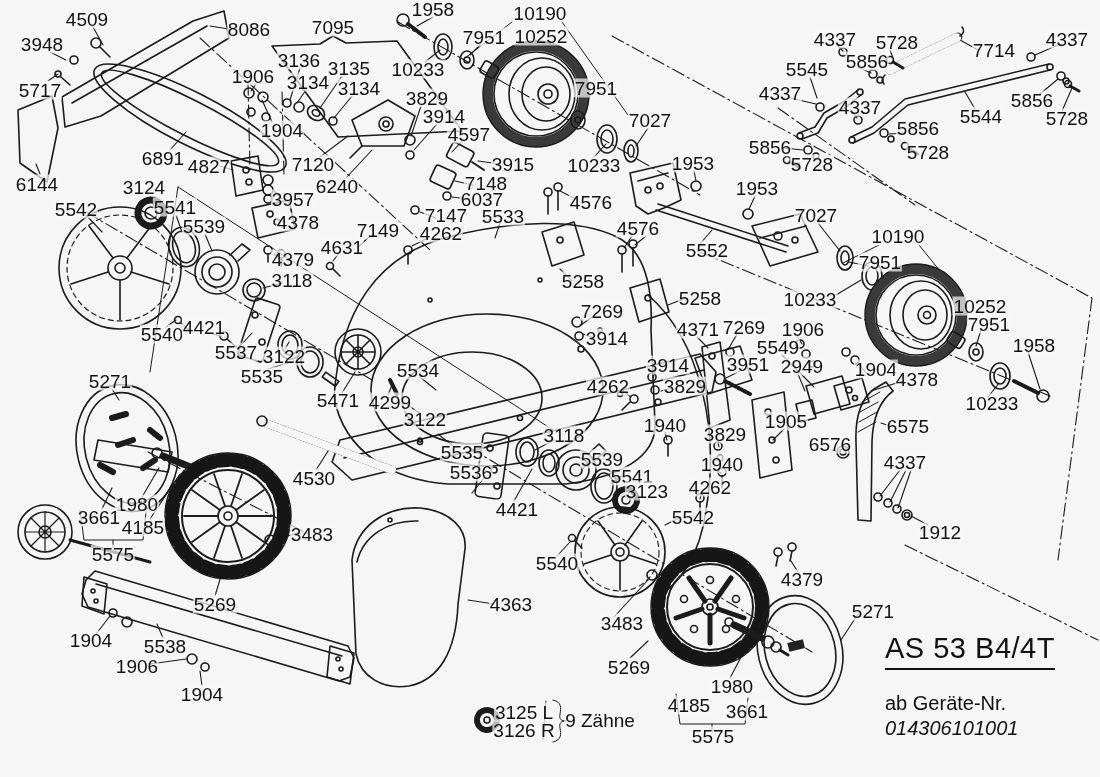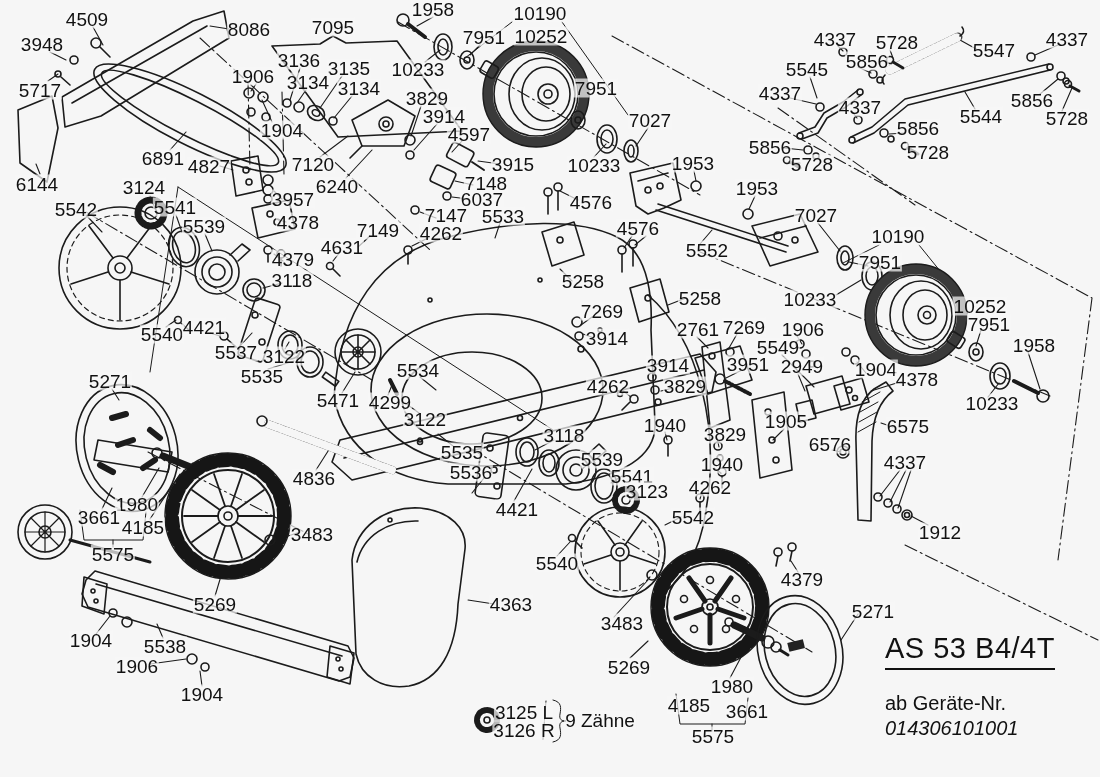--- a/index.html
+++ b/index.html
@@ -529,21 +529,21 @@
       <div class="part-label" style="left: 638px; top: 228px;">4576</div>
       <div class="part-label" style="left: 707px; top: 250px;">5552</div>
       <div class="part-label" style="left: 583px; top: 281px;">5258</div>
       <div class="part-label" style="left: 700px; top: 298px;">5258</div>
       <div class="part-label" style="left: 602px; top: 311px;">7269</div>
       <div class="part-label" style="left: 607px; top: 338px;">3914</div>
       <div class="part-label" style="left: 608px; top: 386px;">4262</div>
       <div class="part-label" style="left: 668px; top: 365px;">3914</div>
       <div class="part-label" style="left: 685px; top: 386px;">3829</div>
       <div class="part-label" style="left: 665px; top: 425px;">1940</div>
-      <div class="part-label" style="left: 698px; top: 329px;">2761</div>
+      <div class="part-label" style="left: 698px; top: 329px;">4371</div>
       <div class="part-label" style="left: 744px; top: 327px;">7269</div>
       <div class="part-label" style="left: 803px; top: 329px;">1906</div>
       <div class="part-label" style="left: 778px; top: 347px;">5549</div>
       <div class="part-label" style="left: 748px; top: 364px;">3951</div>
       <div class="part-label" style="left: 802px; top: 366px;">2949</div>
       <div class="part-label" style="left: 876px; top: 369px;">1904</div>
       <div class="part-label" style="left: 786px; top: 421px;">1905</div>
       <div class="part-label" style="left: 725px; top: 434px;">3829</div>
       <div class="part-label" style="left: 722px; top: 464px;">1940</div>
       <div class="part-label" style="left: 710px; top: 487px;">4262</div>
@@ -555,21 +555,21 @@
       <div class="part-label" style="left: 816px; top: 215px;">7027</div>
       <div class="part-label" style="left: 898px; top: 236px;">10190</div>
       <div class="part-label" style="left: 880px; top: 262px;">7951</div>
       <div class="part-label" style="left: 810px; top: 299px;">10233</div>
       <div class="part-label" style="left: 980px; top: 306px;">10252</div>
       <div class="part-label" style="left: 989px; top: 324px;">7951</div>
       <div class="part-label" style="left: 1034px; top: 345px;">1958</div>
       <div class="part-label" style="left: 992px; top: 403px;">10233</div>
       <div class="part-label" style="left: 835px; top: 39px;">4337</div>
       <div class="part-label" style="left: 897px; top: 42px;">5728</div>
-      <div class="part-label" style="left: 994px; top: 50px;">5547</div>
+      <div class="part-label" style="left: 994px; top: 50px;">7714</div>
       <div class="part-label" style="left: 1067px; top: 39px;">4337</div>
       <div class="part-label" style="left: 807px; top: 69px;">5545</div>
       <div class="part-label" style="left: 867px; top: 61px;">5856</div>
       <div class="part-label" style="left: 780px; top: 93px;">4337</div>
       <div class="part-label" style="left: 860px; top: 107px;">4337</div>
       <div class="part-label" style="left: 1032px; top: 100px;">5856</div>
       <div class="part-label" style="left: 981px; top: 116px;">5544</div>
       <div class="part-label" style="left: 1067px; top: 118px;">5728</div>
       <div class="part-label" style="left: 918px; top: 128px;">5856</div>
       <div class="part-label" style="left: 928px; top: 152px;">5728</div>
@@ -584,21 +584,21 @@
       <div class="part-label" style="left: 204px; top: 327px;">4421</div>
       <div class="part-label" style="left: 236px; top: 352px;">5537</div>
       <div class="part-label" style="left: 284px; top: 356px;">3122</div>
       <div class="part-label" style="left: 262px; top: 376px;">5535</div>
       <div class="part-label" style="left: 110px; top: 381px;">5271</div>
       <div class="part-label" style="left: 418px; top: 370px;">5534</div>
       <div class="part-label" style="left: 338px; top: 400px;">5471</div>
       <div class="part-label" style="left: 390px; top: 402px;">4299</div>
       <div class="part-label" style="left: 425px; top: 419px;">3122</div>
       <div class="part-label" style="left: 462px; top: 452px;">5535</div>
-      <div class="part-label" style="left: 314px; top: 478px;">4836</div>
+      <div class="part-label" style="left: 314px; top: 478px;">4530</div>
       <div class="part-label" style="left: 137px; top: 504px;">1980</div>
       <div class="part-label" style="left: 99px; top: 517px;">3661</div>
       <div class="part-label" style="left: 143px; top: 527px;">4185</div>
       <div class="part-label" style="left: 113px; top: 554px;">5575</div>
       <div class="part-label" style="left: 215px; top: 604px;">5269</div>
       <div class="part-label" style="left: 312px; top: 534px;">3483</div>
       <div class="part-label" style="left: 91px; top: 640px;">1904</div>
       <div class="part-label" style="left: 165px; top: 646px;">5538</div>
       <div class="part-label" style="left: 137px; top: 666px;">1906</div>
       <div class="part-label" style="left: 202px; top: 694px;">1904</div>

